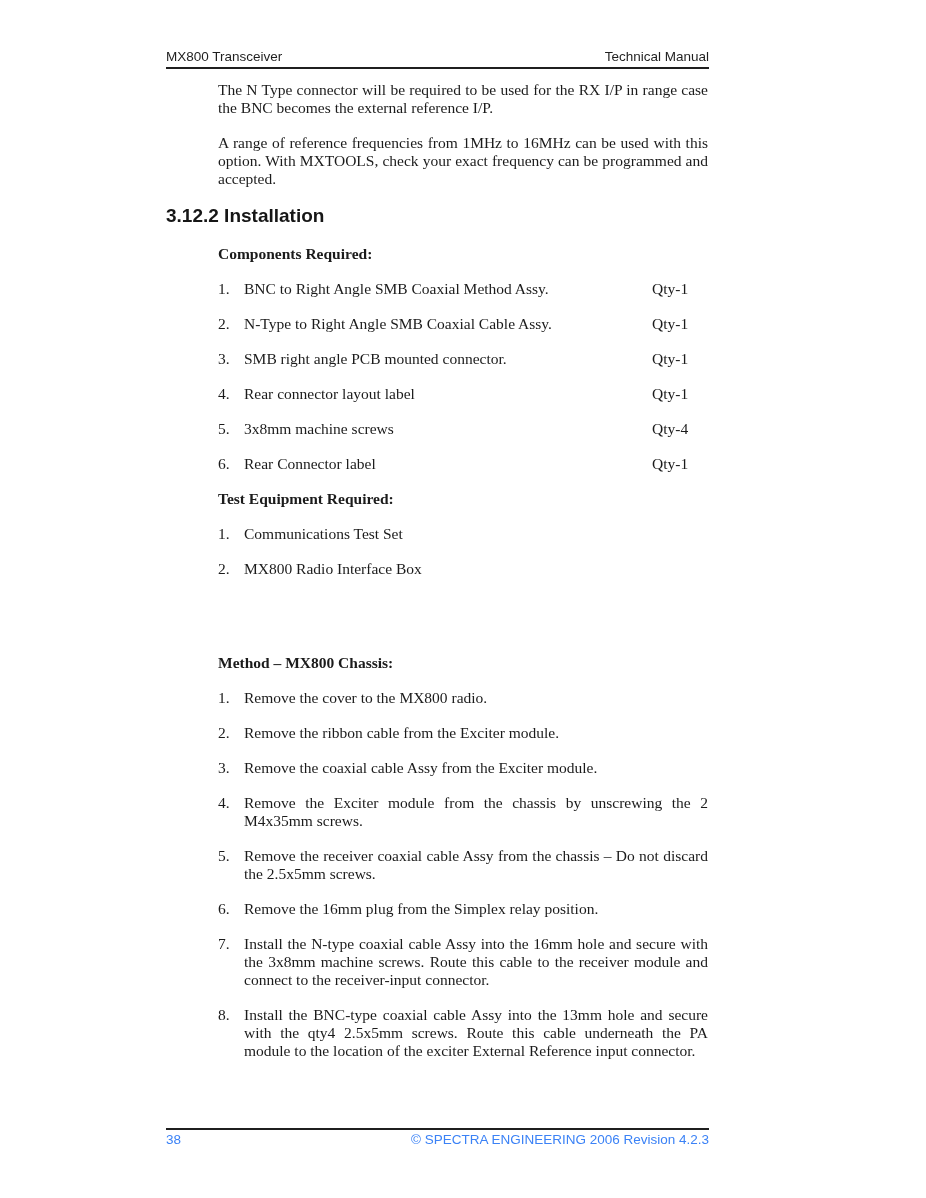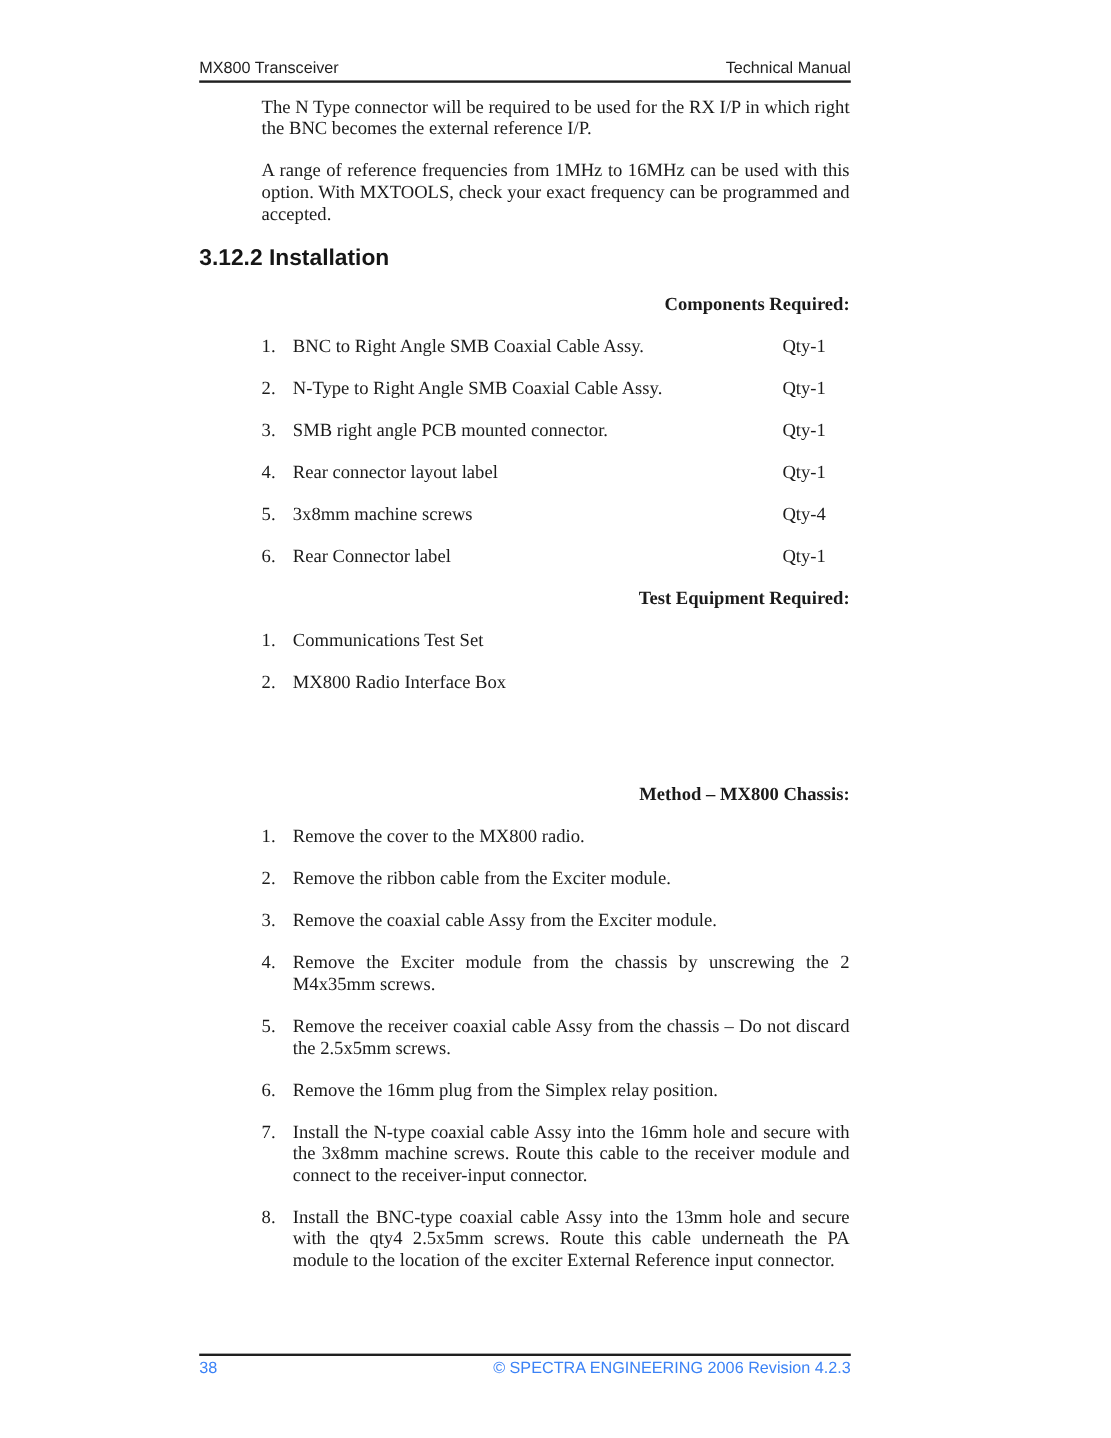--- a/index.html
+++ b/index.html
@@ -46,21 +46,20 @@
     font-weight: bold;
     color: #161616;
     margin: 9px 0 18px 0;
     letter-spacing: 0px;
   }
   .subhead {
     font-size: 15.5px;
     font-weight: bold;
     line-height: 18px;
     margin: 0 0 17px 0;
-    text-align: right;
   }
   .subhead.method-gap { margin-top: 76px; }
   .li-row {
     display: flex;
     font-size: 15.5px;
     line-height: 18px;
     margin-bottom: 17px;
   }
   .li-num { width: 26px; flex-shrink: 0; }
   .li-text { flex: 1; }
@@ -87,32 +86,32 @@
 <div class="page">
 
   <div class="page-header">
     <span>MX800 Transceiver</span>
     <span>Technical Manual</span>
   </div>
 
   <div class="content">
 
     <div class="indent">
-      <p class="para">The N Type connector will be required to be used for the RX I/P in which right the BNC becomes the external reference I/P.</p>
+      <p class="para">The N Type connector will be required to be used for the RX I/P in range case the BNC becomes the external reference I/P.</p>
       <p class="para">A range of reference frequencies from 1MHz to 16MHz can be used with this option. With MXTOOLS, check your exact frequency can be programmed and accepted.</p>
     </div>
 
     <h2 class="section-heading">3.12.2 Installation</h2>
 
     <div class="indent">
       <p class="subhead">Components Required:</p>
 
       <div class="li-row">
         <span class="li-num">1.</span>
-        <span class="li-text">BNC to Right Angle SMB Coaxial Cable Assy.</span>
+        <span class="li-text">BNC to Right Angle SMB Coaxial Method Assy.</span>
         <span class="li-qty">Qty-1</span>
       </div>
       <div class="li-row">
         <span class="li-num">2.</span>
         <span class="li-text">N-Type to Right Angle SMB Coaxial Cable Assy.</span>
         <span class="li-qty">Qty-1</span>
       </div>
       <div class="li-row">
         <span class="li-num">3.</span>
         <span class="li-text">SMB right angle PCB mounted connector.</span>

